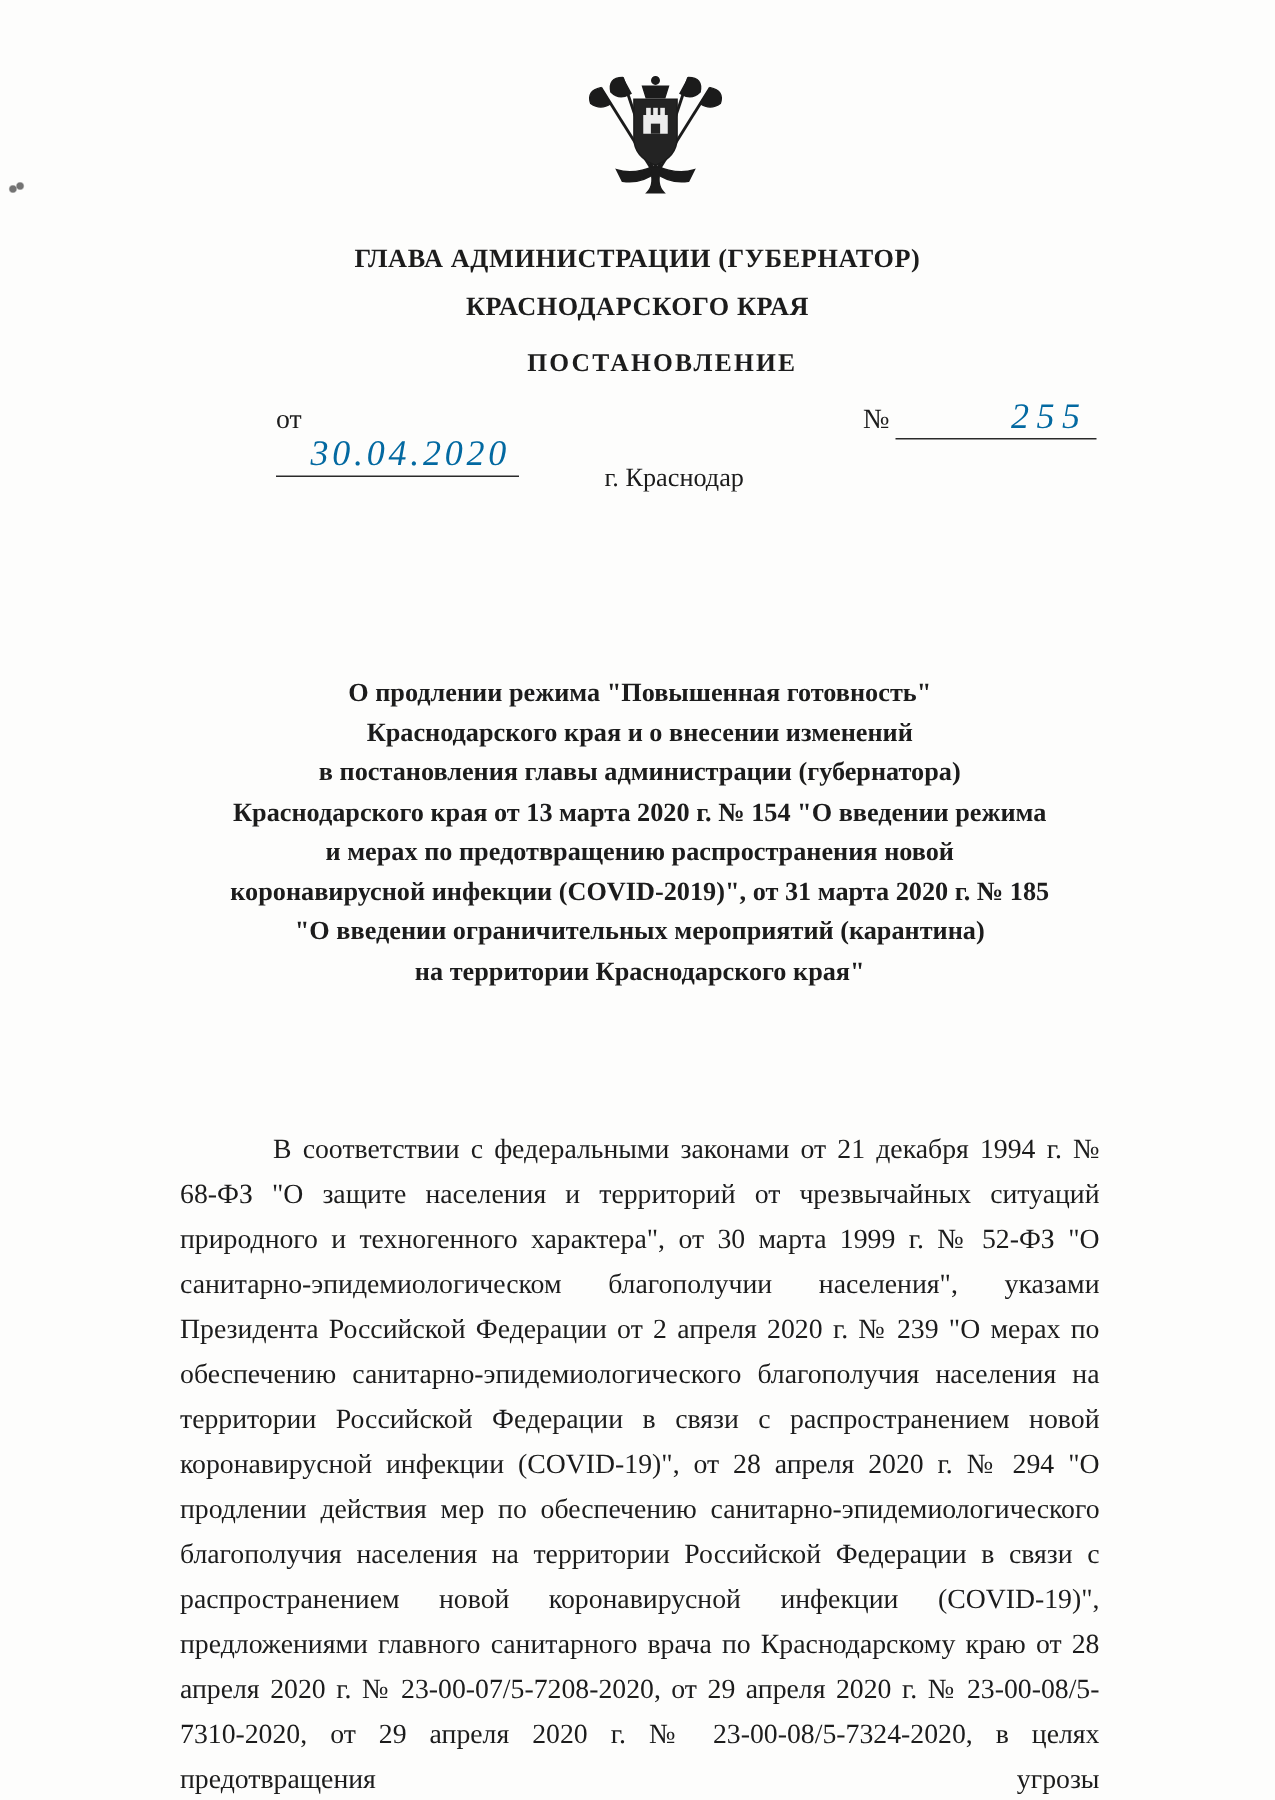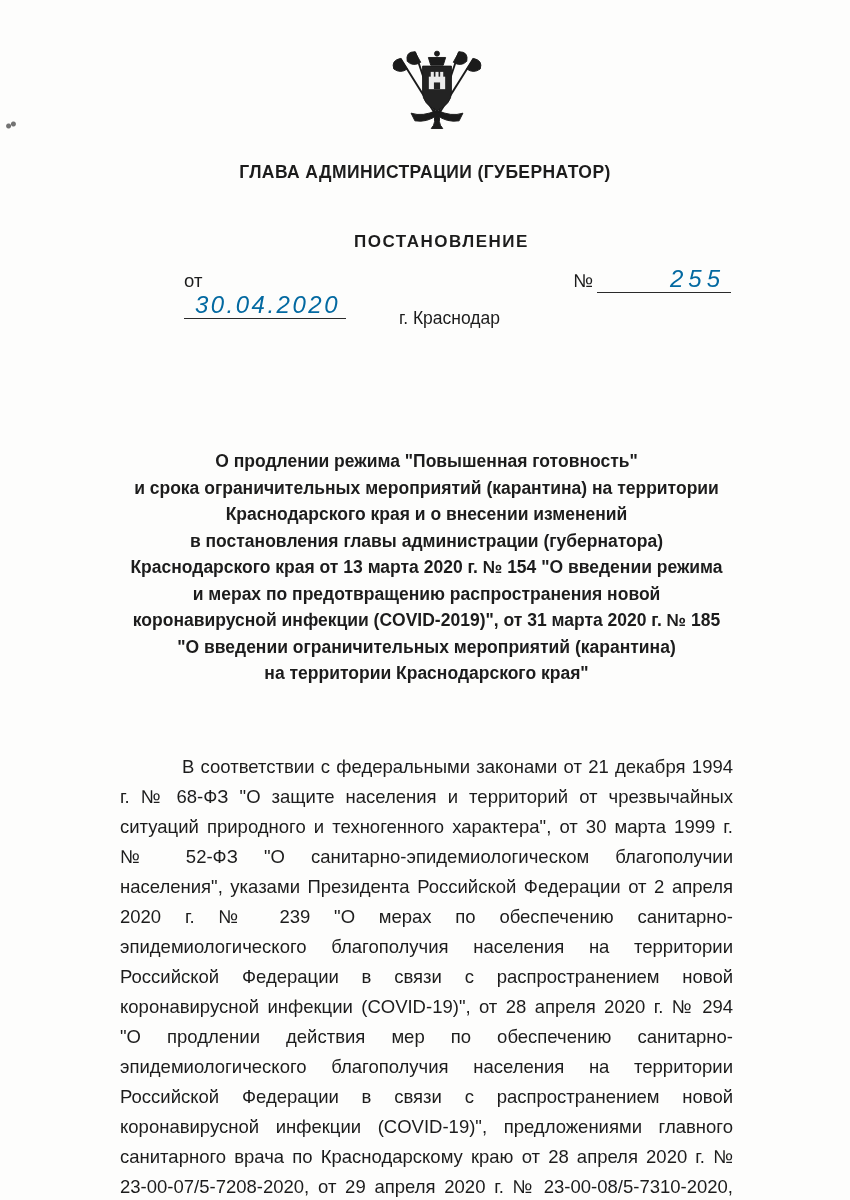--- a/index.html
+++ b/index.html
@@ -1,20 +1,20 @@
 <!DOCTYPE html>
 <html><head>
 <meta charset="utf-8">
 <style>
   html,body { margin:0; padding:0; background:#ffffff; }
   .page {
     position:relative;
     width:850px; height:1200px;
     background:#fdfdfc;
-    font-family:Liberation Sans, sans-serif;
+    font-family:Liberation Serif, serif;
     color:#1c1c1c;
     overflow:hidden;
   }
   
   .scan-mark {
     position:absolute; left:5px; top:120px;
     width:12px; height:10px;
     background:
       radial-gradient(circle at 30% 60%, #3a3a3a 0 2px, transparent 3px),
       radial-gradient(circle at 70% 40%, #3a3a3a 0 2px, transparent 3px);
@@ -106,39 +106,39 @@
         <rect x="46.8" y="41" width="6.4" height="7" fill="#232323" stroke="none"></rect>
 
         <path d="M50,70 q-15,7 -27,3 l4,8 q13,2 23,-6 z"></path>
         <path d="M50,70 q15,7 27,3 l-4,8 q-13,2 -23,-6 z"></path>
         <path d="M46,72 q4,11 -2,17 h12 q-6,-6 -2,-17 z"></path>
       </g>
     </svg>
   </div>
 
   <div class="org org1">ГЛАВА АДМИНИСТРАЦИИ (ГУБЕРНАТОР)</div>
+  <div class="org org2">КРАСНОДАРСКОГО КРАЯ</div>
 
   <div class="doctype">ПОСТАНОВЛЕНИЕ</div>
 
   <div class="date-row">
     <span class="date-left">
       <span class="lbl">от</span>
       <span class="write dateline">30.04.2020</span>
     </span>
     <span class="date-right">
       <span class="lbl">№</span>
       <span class="write numline">255</span>
     </span>
   </div>
 
   <div class="city">г. Краснодар</div>
 
   <div class="title">
     <div class="tline">О продлении режима "Повышенная готовность"</div>
-    <div class="tline">и срока ограничительных мероприятий (карантина) на территории</div>
     <div class="tline">Краснодарского края и о внесении изменений</div>
     <div class="tline">в постановления главы администрации (губернатора)</div>
     <div class="tline">Краснодарского края от 13 марта 2020 г. № 154 "О введении режима</div>
     <div class="tline">и мерах по предотвращению распространения новой</div>
     <div class="tline">коронавирусной инфекции (COVID-2019)", от 31 марта 2020 г. № 185</div>
     <div class="tline">"О введении ограничительных мероприятий (карантина)</div>
     <div class="tline">на территории Краснодарского края"</div>
   </div>
 
   <p class="bodytext">В соответствии с федеральными законами от 21 декабря 1994 г. № 68-ФЗ "О защите населения и территорий от чрезвычайных ситуаций природного и техногенного характера", от 30 марта 1999 г. № 52-ФЗ "О санитарно-эпидемиологическом благополучии населения", указами Президента Российской Федерации от 2 апреля 2020 г. № 239 "О мерах по обеспечению санитарно-эпидемиологического благополучия населения на территории Российской Федерации в связи с распространением новой коронавирусной инфекции (COVID-19)", от 28 апреля 2020 г. № 294 "О продлении действия мер по обеспечению санитарно-эпидемиологического благополучия населения на территории Российской Федерации в связи с распространением новой коронавирусной инфекции (COVID-19)", предложениями главного санитарного врача по Краснодарскому краю от  28  апреля 2020 г. № 23-00-07/5-7208-2020, от 29 апреля 2020 г. № 23-00-08/5-7310-2020, от 29 апреля 2020 г.  №  23-00-08/5-7324-2020,  в  целях  предотвращения  угрозы</p>

